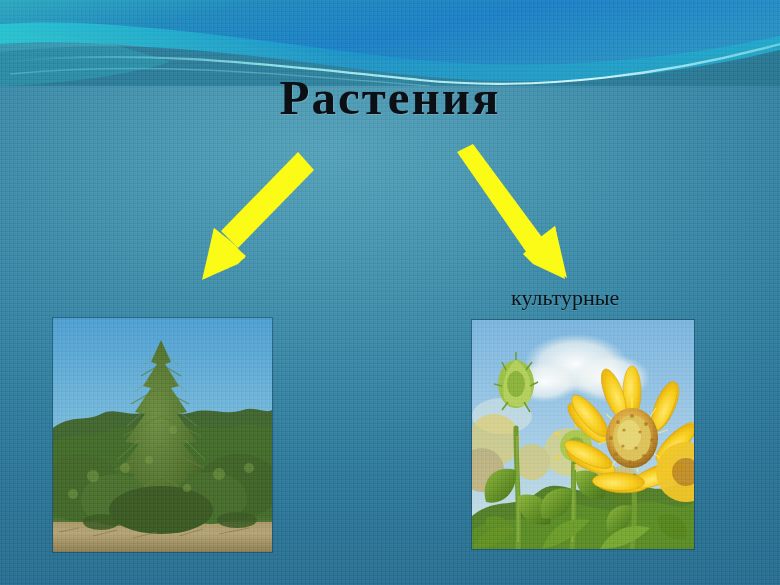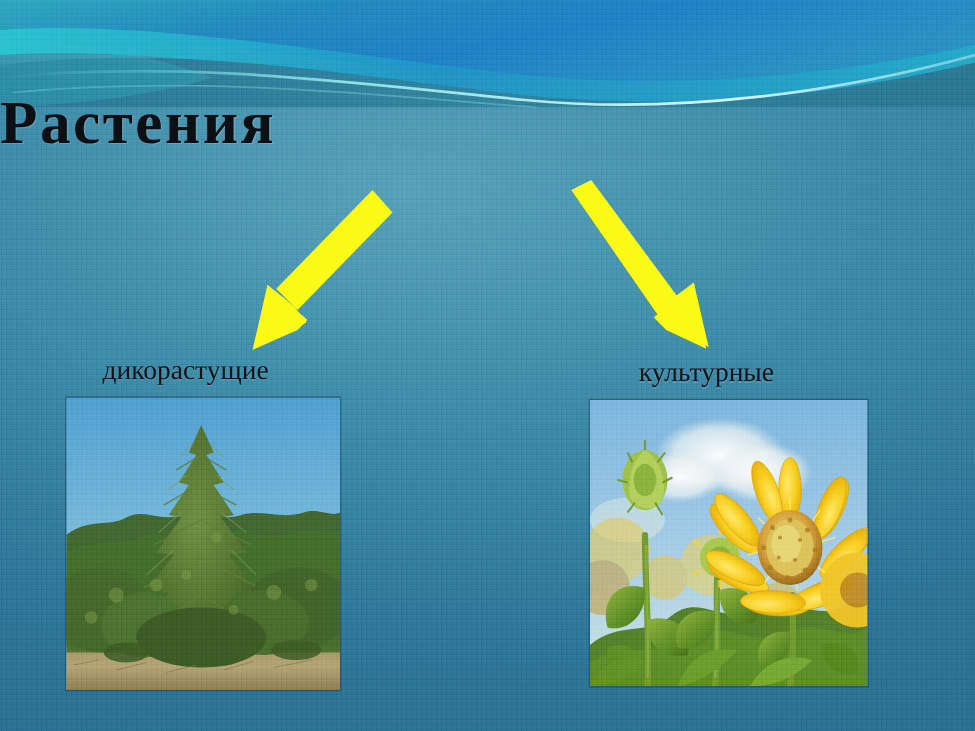--- a/index.html
+++ b/index.html
@@ -53,21 +53,21 @@
     height: 86px;
     pointer-events: none;
   }
 
   
   .title {
     position: absolute;
     top: 72px;
     left: 0;
     width: 780px;
-    text-align: left;
+    text-align: center;
     font-family: "Liberation Serif", "DejaVu Serif", serif;
     font-size: 49px;
     font-weight: bold;
     letter-spacing: 2px;
     color: #0b0f14;
     text-shadow: 1px 1px 1px rgba(255,255,255,0.18);
     line-height: 1.05;
   }
 
   
@@ -161,21 +161,20 @@
   <svg class="arrow arrow-right" width="135" height="145" viewBox="0 0 135 145">
     <g>
 
       <polygon points="14,12 30,4 104,104 86,116" fill="#fbfb16"></polygon>
 
       <polygon points="78,104 124,138 112,86 96,98 88,104" fill="#fbfb16"></polygon>
       <polygon points="112,86 80,114 90,124 122,139" fill="#fbfb16"></polygon>
     </g>
   </svg>
 
-  <div class="caption caption-wild">дикорастущие</div>
   <div class="caption caption-cult">культурные</div>
 
   <div class="photo photo-wild">
     <svg class="photo-inner" viewBox="0 0 219 234" preserveAspectRatio="none">
       <defs>
         <linearGradient id="skyL" x1="0" y1="0" x2="0" y2="1">
           <stop offset="0%" stop-color="#4f9ed0"></stop>
           <stop offset="45%" stop-color="#76b8d9"></stop>
           <stop offset="80%" stop-color="#a7cfdb"></stop>
           <stop offset="100%" stop-color="#c3d9c8"></stop>

